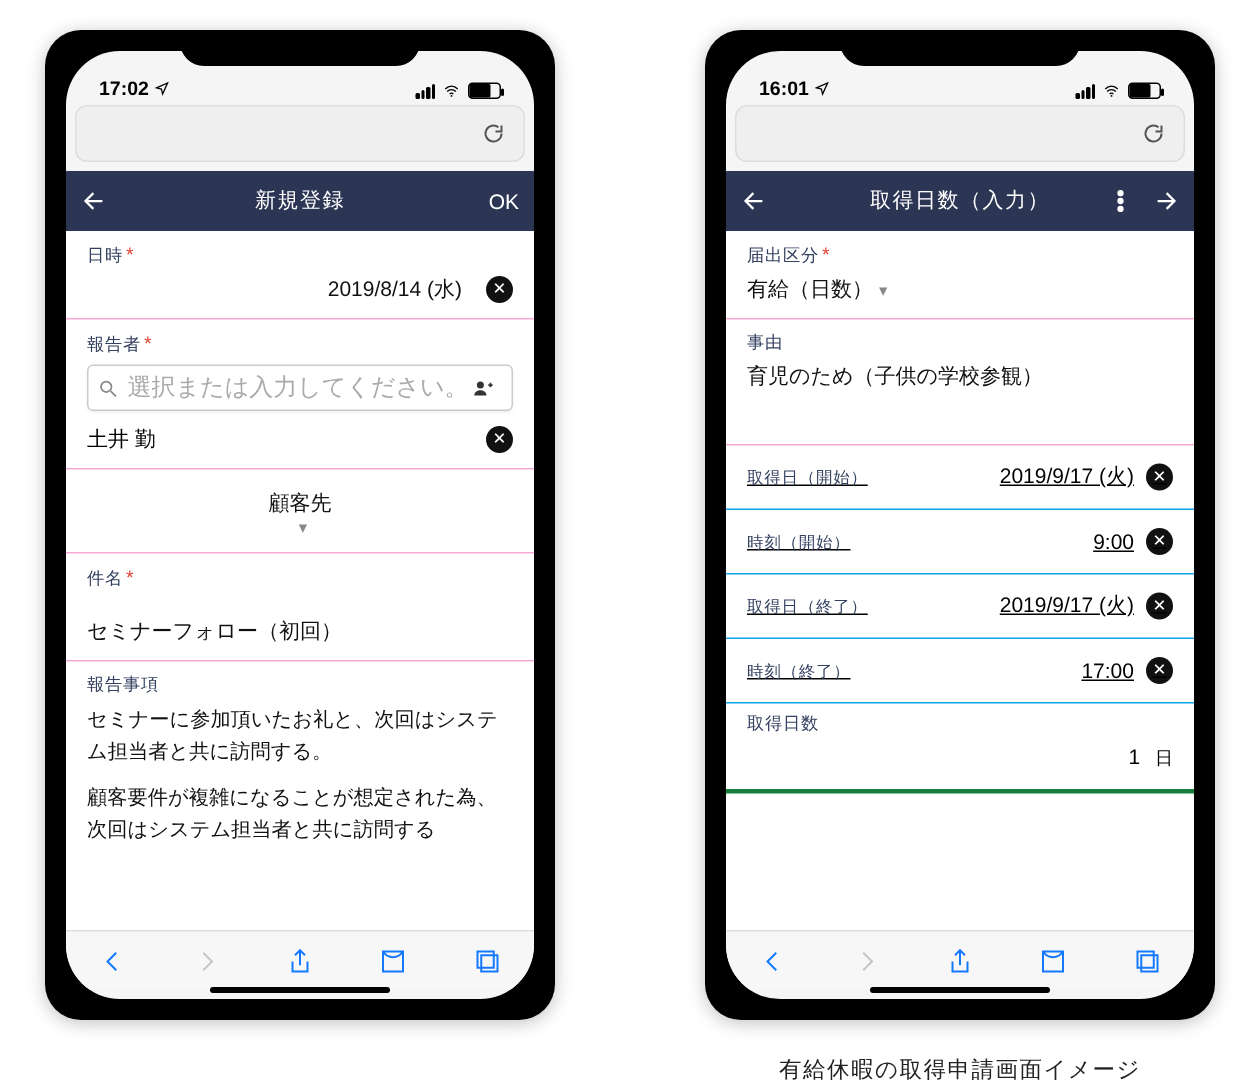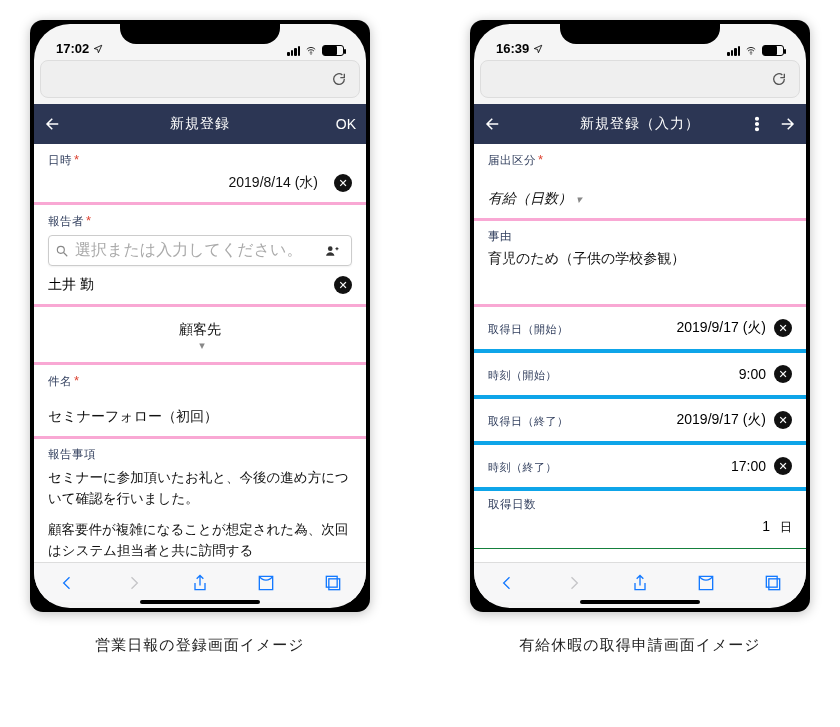--- a/index.html
+++ b/index.html
@@ -21,24 +21,24 @@
   .caption {
     margin-top: 24px;
     font-size: 15px;
     color: #222;
     letter-spacing: 1px;
   }
 
   
   .phone {
     width: 340px;
-    height: 592px;
+    height: 660px;
     background: #000;
-    border-radius: 13px;
-    padding: 4px;
+    border-radius: 24px;
+    padding: 14px;
     position: relative;
     box-shadow: 0 2px 12px rgba(0,0,0,.25);
   }
   .screen {
     width: 100%;
     height: 100%;
     background: #f5f5f5;
     border-radius: 36px;
     overflow: hidden;
     position: relative;
@@ -125,21 +125,21 @@
   .navhdr .right { margin-left:auto; }
   .hdr-ico { width:18px; height:18px; stroke:#fff; fill:none; stroke-width:2; }
 
   
   .content {
     flex: 1;
     overflow: hidden;
     background: #fff;
     font-size: 13px;
   }
-  .section { border-bottom: 3px solid #f9a8d4; padding: 8px 14px 10px; }
+  .section { border-bottom: 1px solid #f9a8d4; padding: 8px 14px 10px; }
   .lbl { color: #33405f; font-size: 11.5px; letter-spacing: .5px; }
   .req { color:#d43; margin-left:2px; }
   .valrow {
     margin-top: 6px;
     display:flex;
     align-items:center;
     justify-content:space-between;
     font-size: 14px;
     color:#111;
   }
@@ -166,28 +166,29 @@
   .chiprow {
     margin-top:10px; display:flex; justify-content:space-between;
     font-size:14px;
   }
 
   .multiline { font-size:13.5px; line-height:1.55; color:#111; padding-top:6px; }
   .multiline p { margin-bottom: 10px; }
 
   
   .row2 {
-    display:flex; align-items:flex-end; justify-content:space-between;
+    display:flex; align-items:center; justify-content:space-between;
     padding: 12px 14px;
-    border-bottom:4px solid #0ea5e9;
+    border-bottom:1px solid #0ea5e9;
+    text-decoration:underline;
   }
   .row2 .lbl { font-size: 11px; }
   .row2 .valr { display:flex; align-items:center; gap:8px; font-size:14px; }
   .unitrow {
-    padding: 6px 14px 12px; border-bottom:1px solid #15803d;
+    padding: 6px 14px 12px; border-bottom:3px solid #15803d;
   }
   .unitrow .v {
     text-align:right; margin-top:6px; font-size:14px;
   }
   .unitrow .u { margin-left:6px; font-size:12px; }
 
   
   .bottombar {
     height: 40px;
     background:#f7f7f8;
@@ -297,21 +298,21 @@
           <div class="section">
             <span class="lbl">件名</span><span class="req">*</span>
             <div class="select-line" style="margin-top:19px;">
               <span>セミナーフォロー（初回）</span>
             </div>
           </div>
 
           <div class="section" style="border-bottom:none;">
             <div class="lbl">報告事項</div>
             <div class="multiline">
-              <p>セミナーに参加頂いたお礼と、今後の進め方について確認を行いました。</p>
+              <p>セミナーに参加頂いたお礼と、次回はシステム担当者と共に訪問する。</p>
               <p>顧客要件が複雑になることが想定された為、次回はシステム担当者と共に訪問する</p>
             </div>
           </div>
         </div>
 
         <div class="bottombar">
           <svg viewBox="0 0 24 24">
               <path d="M15 5l-7 7 7 7"></path>
             </svg>
           <svg class="dim" viewBox="0 0 24 24">
@@ -324,30 +325,29 @@
               <path d="M4 4h16v16H4z M4 4c4 6 12 6 16 0"></path>
             </svg>
           <svg viewBox="0 0 24 24">
               <rect x="7" y="7" width="13" height="13"></rect>
               <rect x="4" y="4" width="13" height="13"></rect>
             </svg>
         </div>
         <div class="homebar"></div>
       </div>
     </div>
-    <div class="caption">営業日報の登録画面イメージ</div>
   </div>
 
   <div class="phone-wrap">
     <div class="phone">
       <div class="notch"></div>
       <div class="screen">
         <div class="statusbar">
           <div class="sb-left">
-            <span>16:39</span>
+            <span>16:01</span>
             <svg width="10" height="10" viewBox="0 0 24 24">
                 <path fill="none" stroke="#000" stroke-width="2" d="M3 11 L21 3 L13 21 L11 13 Z"></path>
               </svg>
           </div>
           <div class="sb-right">
             <div class="sig-bars">
                 <span></span>
                 <span></span>
                 <span></span>
                 <span></span>
@@ -367,38 +367,38 @@
               <path fill="none" stroke="#555" stroke-width="2" d="M20 12a8 8 0 1 1-3-6.2 M20 4v6h-6"></path>
             </svg>
         </div>
 
         <div class="navhdr">
           <div class="left">
             <svg class="hdr-ico" viewBox="0 0 24 24">
                 <path d="M19 12H5 M11 5l-7 7 7 7"></path>
               </svg>
           </div>
-          <div class="title">新規登録（入力）</div>
+          <div class="title">取得日数（入力）</div>
           <div class="right">
             <svg class="hdr-ico" viewBox="0 0 24 24">
                 <circle cx="12" cy="5" r="1.8" fill="#fff"></circle>
                 <circle cx="12" cy="12" r="1.8" fill="#fff"></circle>
                 <circle cx="12" cy="19" r="1.8" fill="#fff"></circle>
               </svg>
             <svg class="hdr-ico" viewBox="0 0 24 24">
                 <path d="M5 12h14 M13 5l7 7-7 7"></path>
               </svg>
           </div>
         </div>
 
         <div class="content">
 
           <div class="section">
             <span class="lbl">届出区分</span><span class="req">*</span>
-            <div class="select-line" style="margin-top:22px;font-style:italic;">
+            <div class="select-line" style="margin-top:6px;">
               <span>有給（日数）</span>
               <span class="sel-caret">▾</span>
             </div>
           </div>
 
           <div class="section" style="padding-bottom:36px;">
             <div class="lbl">事由</div>
             <div class="select-line" style="margin-top:6px;">
               <span>育児のため（子供の学校参観）</span>
             </div>

